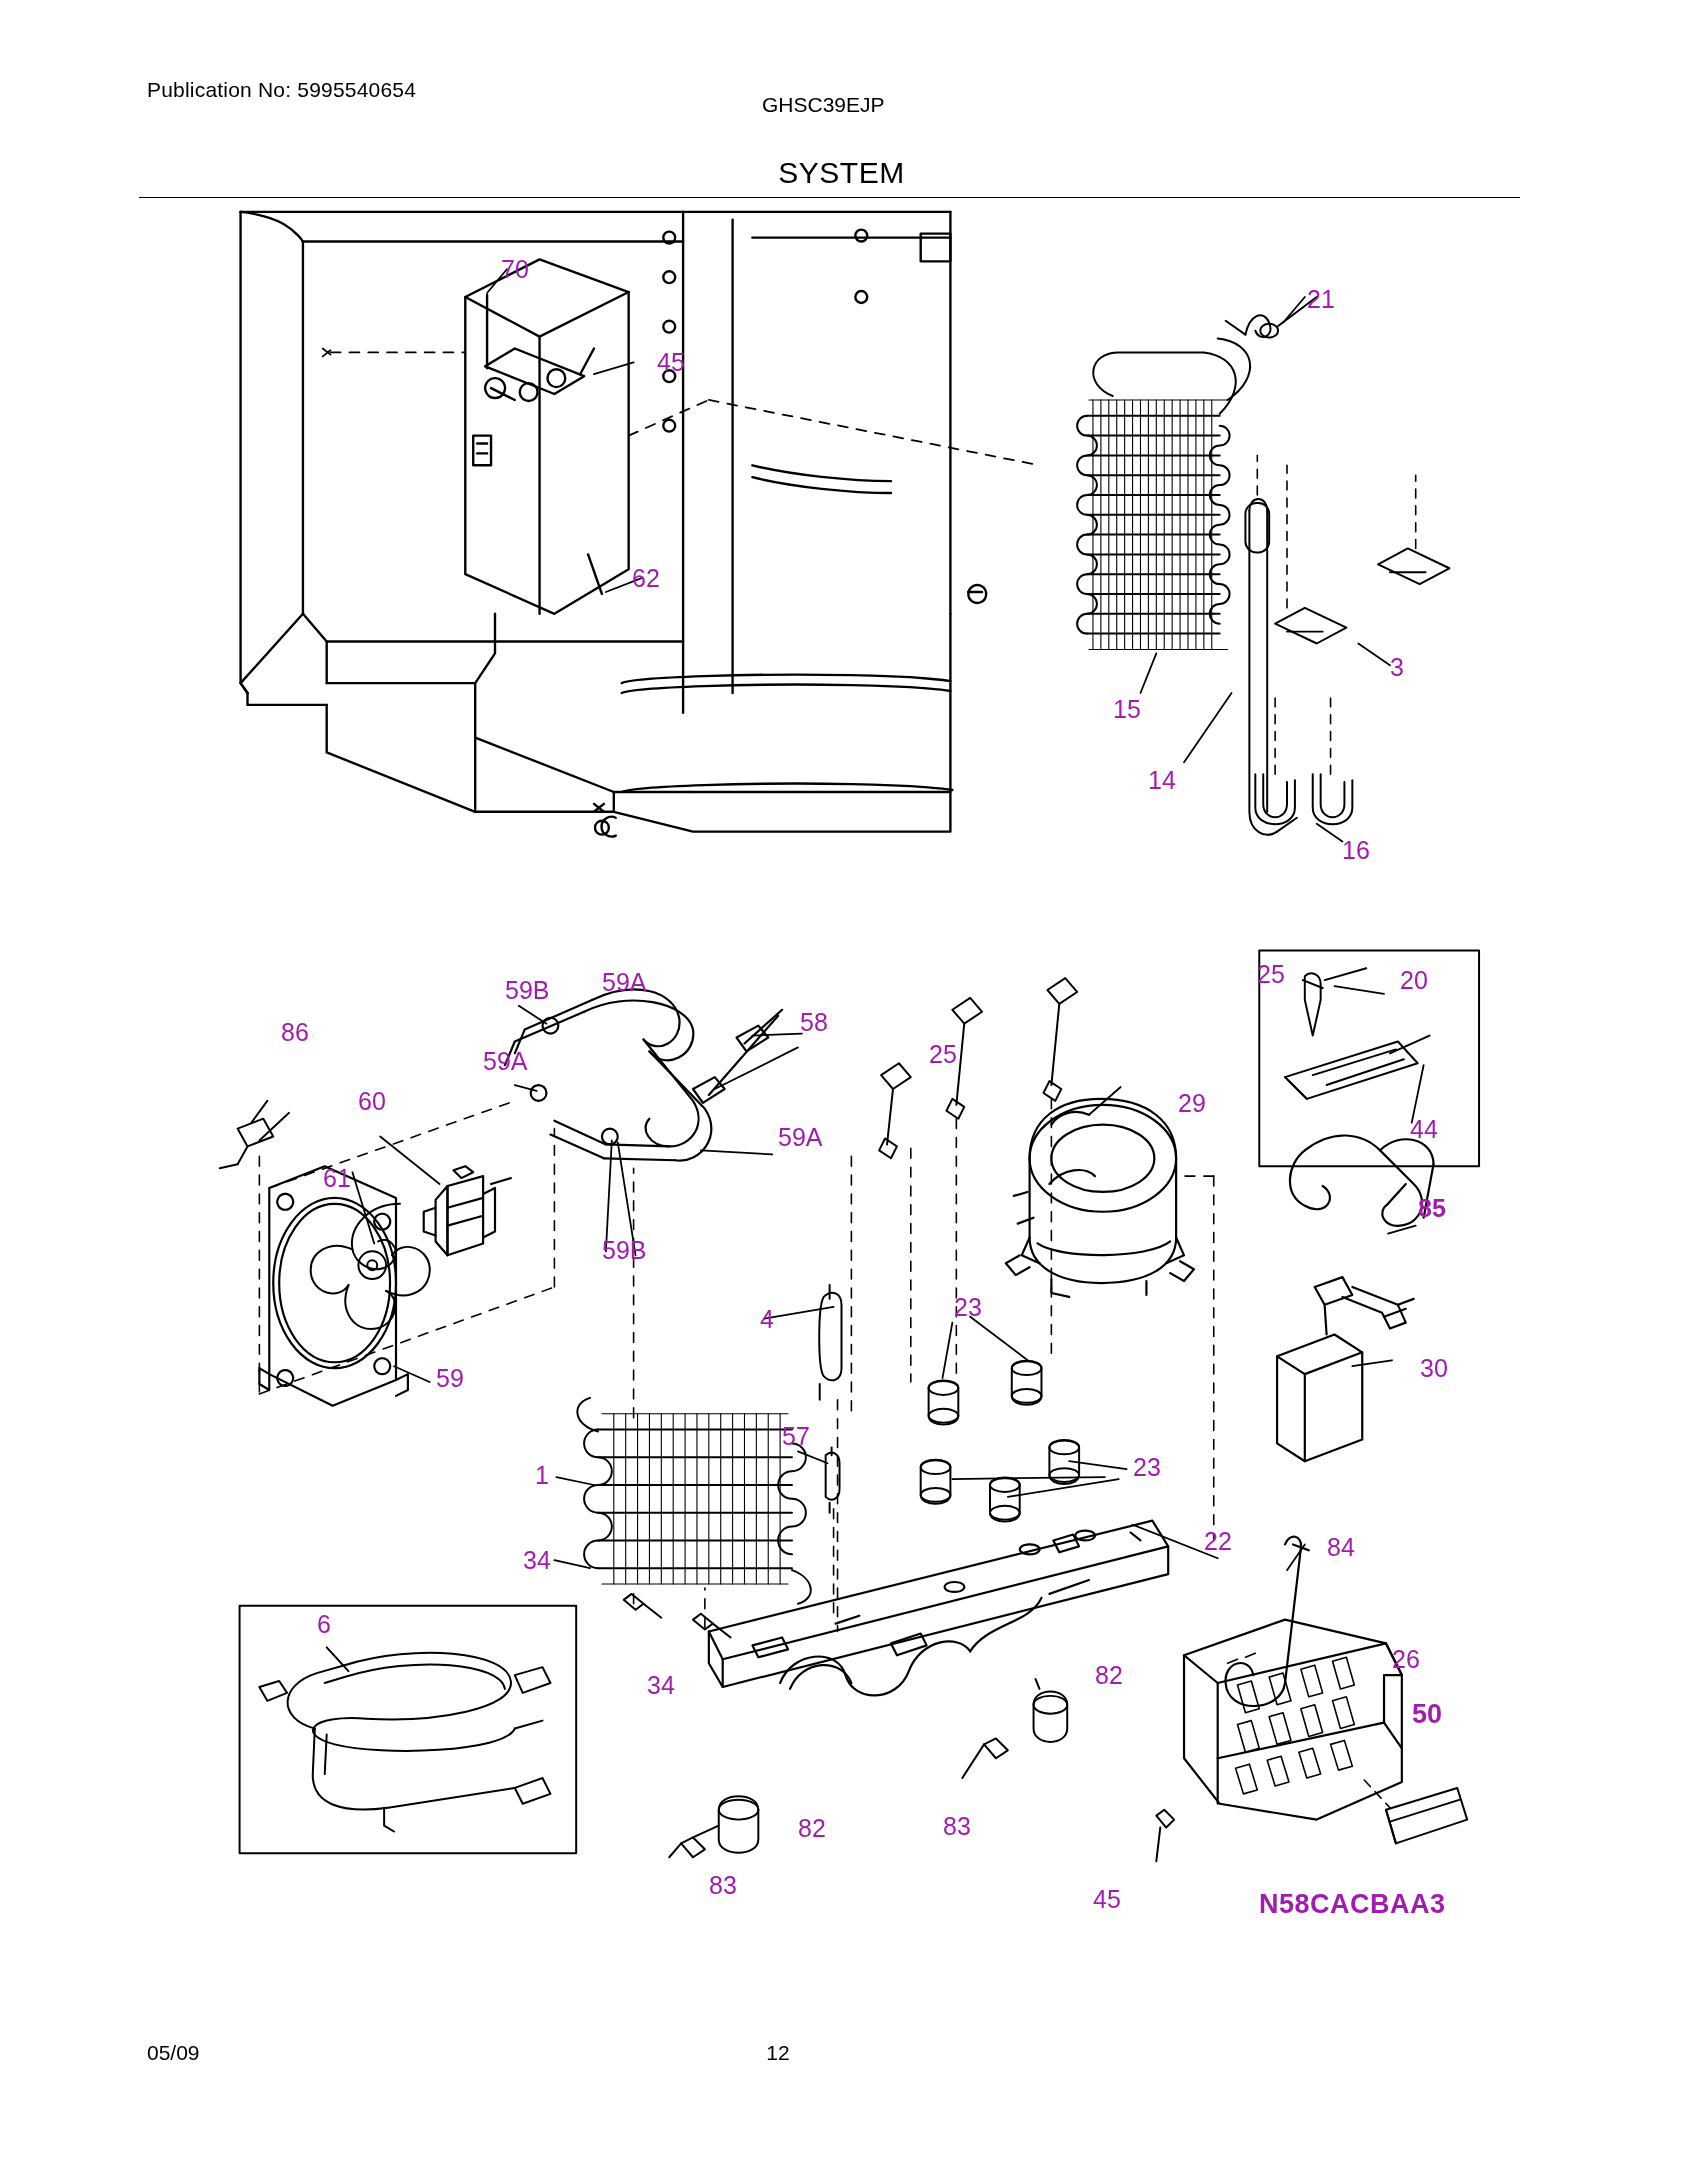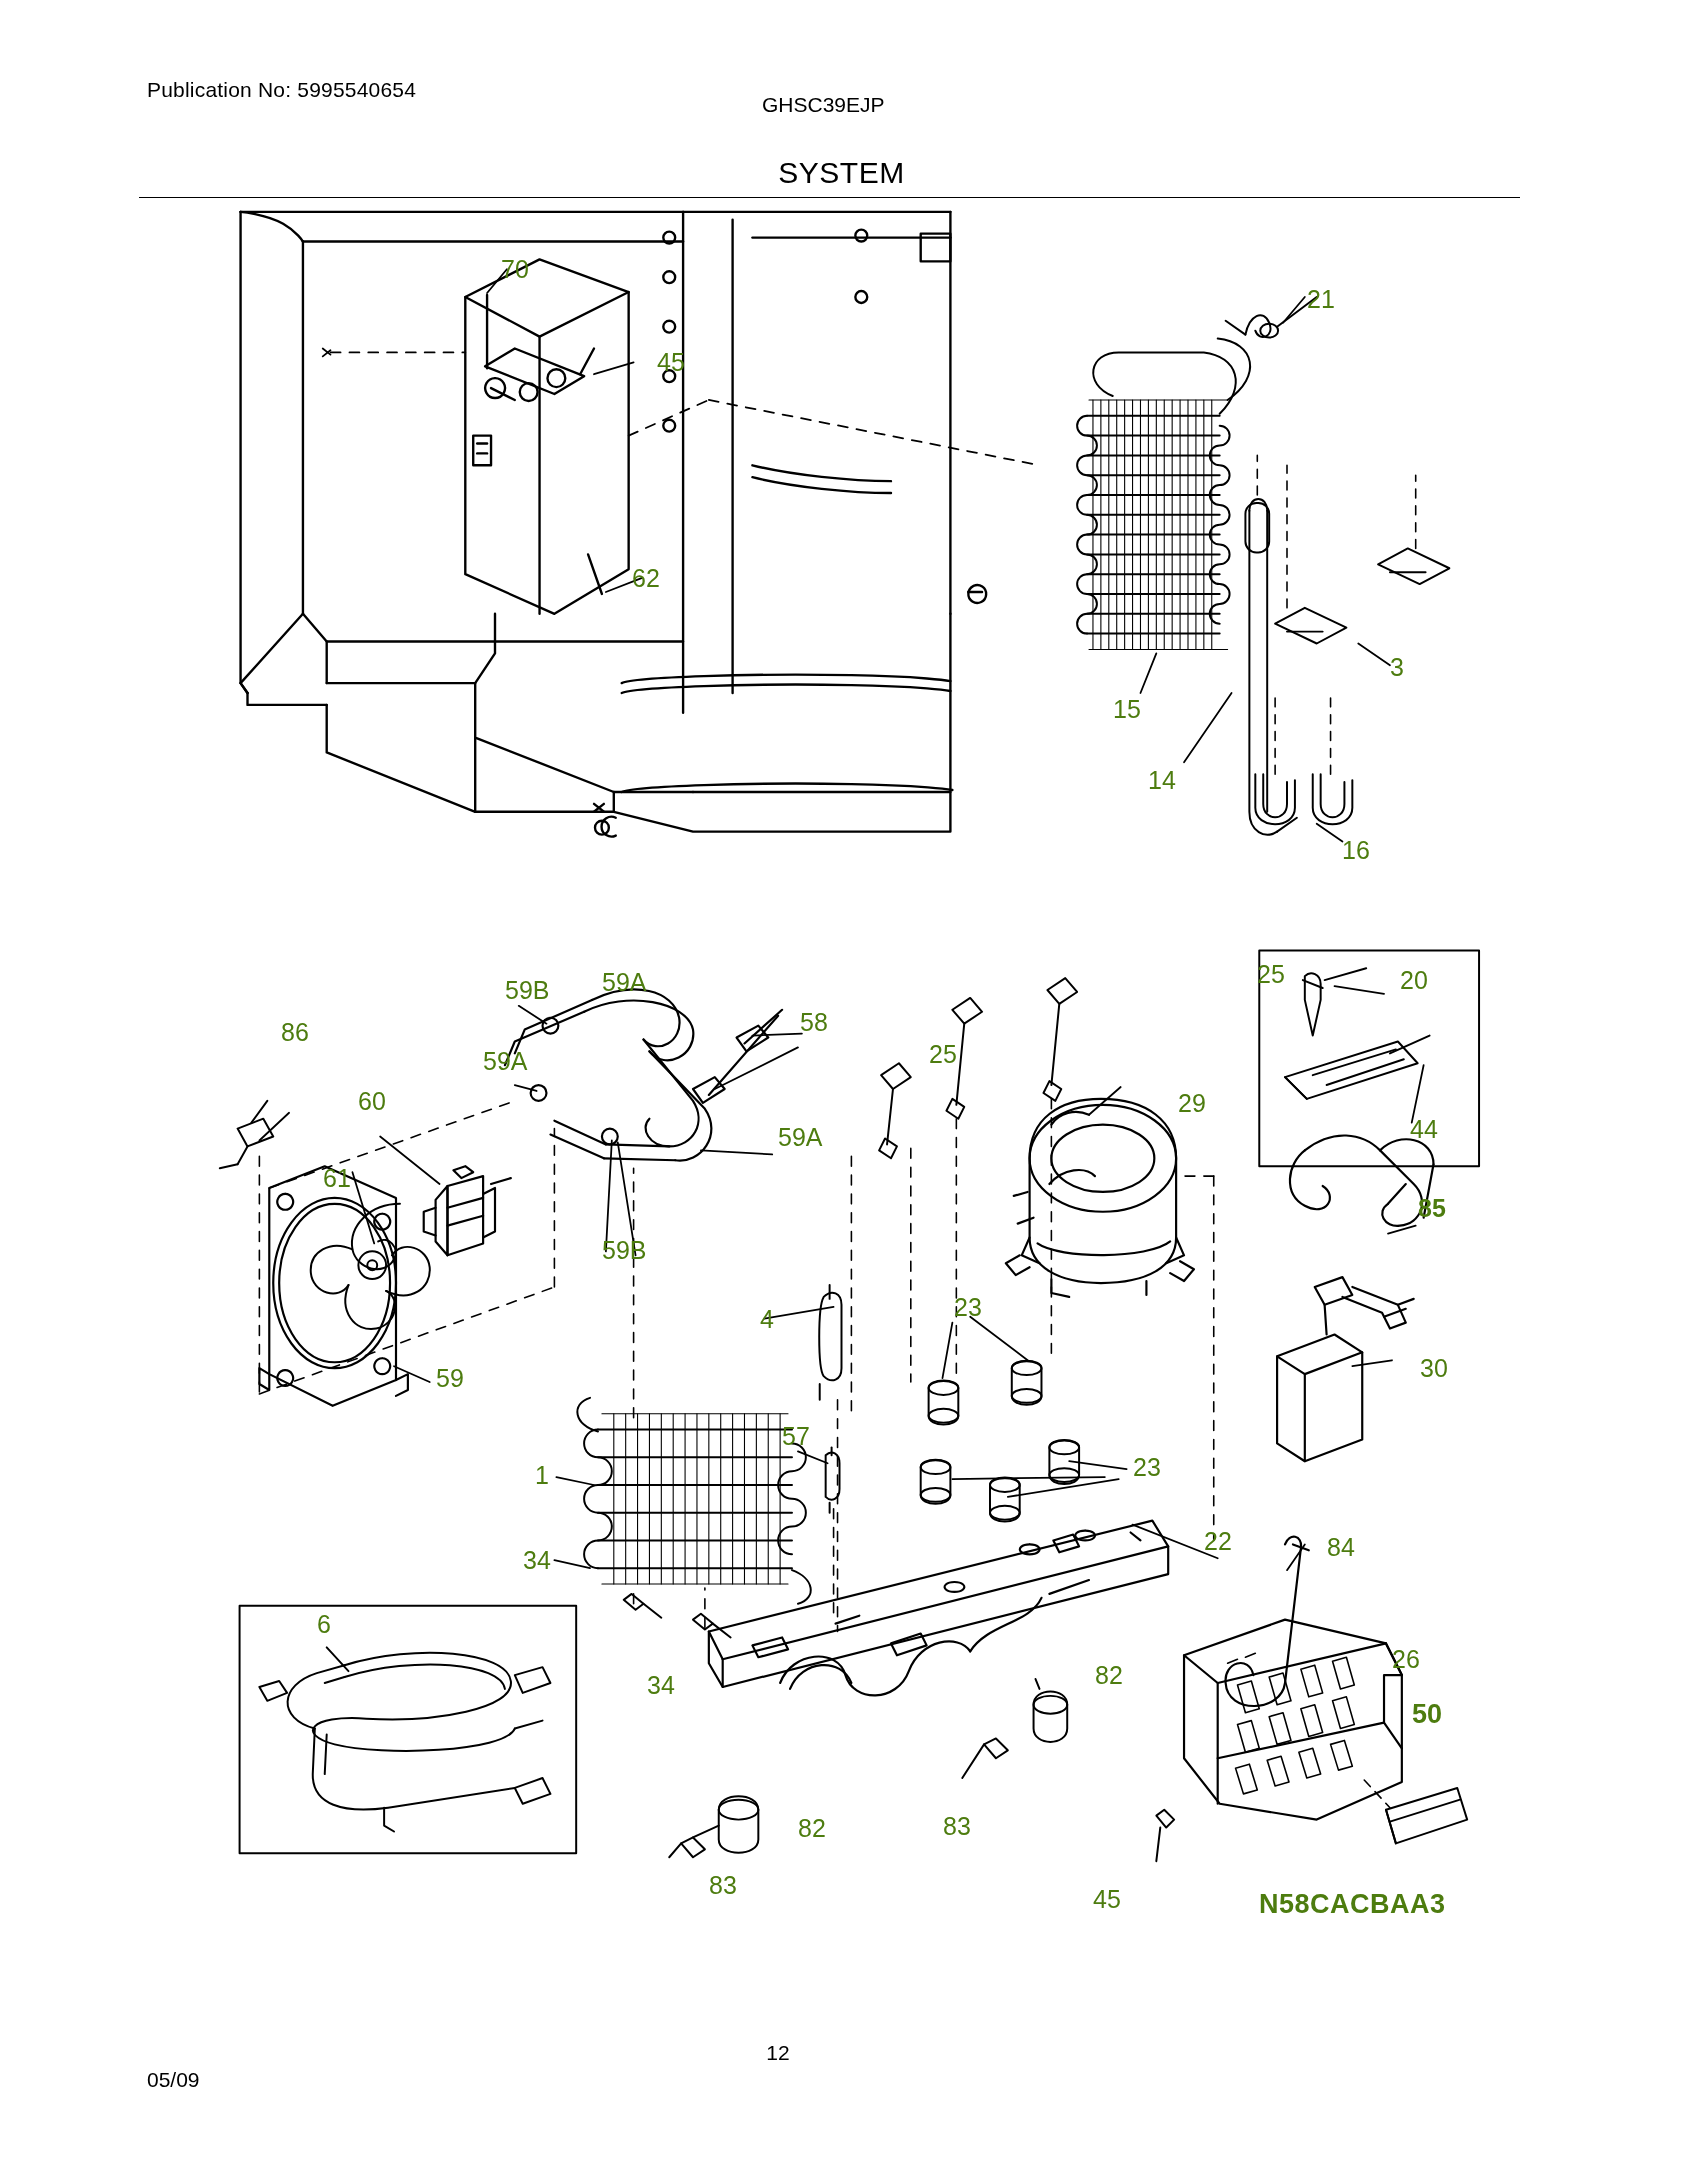--- a/index.html
+++ b/index.html
@@ -50,21 +50,20 @@
     width: 1381px;
     height: 1px;
     background: #000;
   }
 
   
   .ftr-date {
     position: absolute;
     left: 147px; top: 2041px;
     font-size: 21px;
-    margin-top: 27px;
   }
   .ftr-page {
     position: absolute;
     left: 0; top: 2041px;
     width: 1556px;
     text-align: center;
     font-size: 21px;
   }
 
   
@@ -73,21 +72,21 @@
     left: 0; top: 0;
     width: 1683px;
     height: 2178px;
   }
   svg { display: block; }
 
   .lbl {
     position: absolute;
     font-size: 25px;
     font-family: "Liberation Sans", sans-serif;
-    color: #4d7c0f;
+    color: #a21caf;
     white-space: nowrap;
   }
   .lbl.bold { font-weight: bold; font-size: 27px; }
   .lbl.code { font-weight: bold; font-size: 27px; letter-spacing: 0.5px; }
 </style>
 </head>
 <body>
 
 <div class="page">
 

